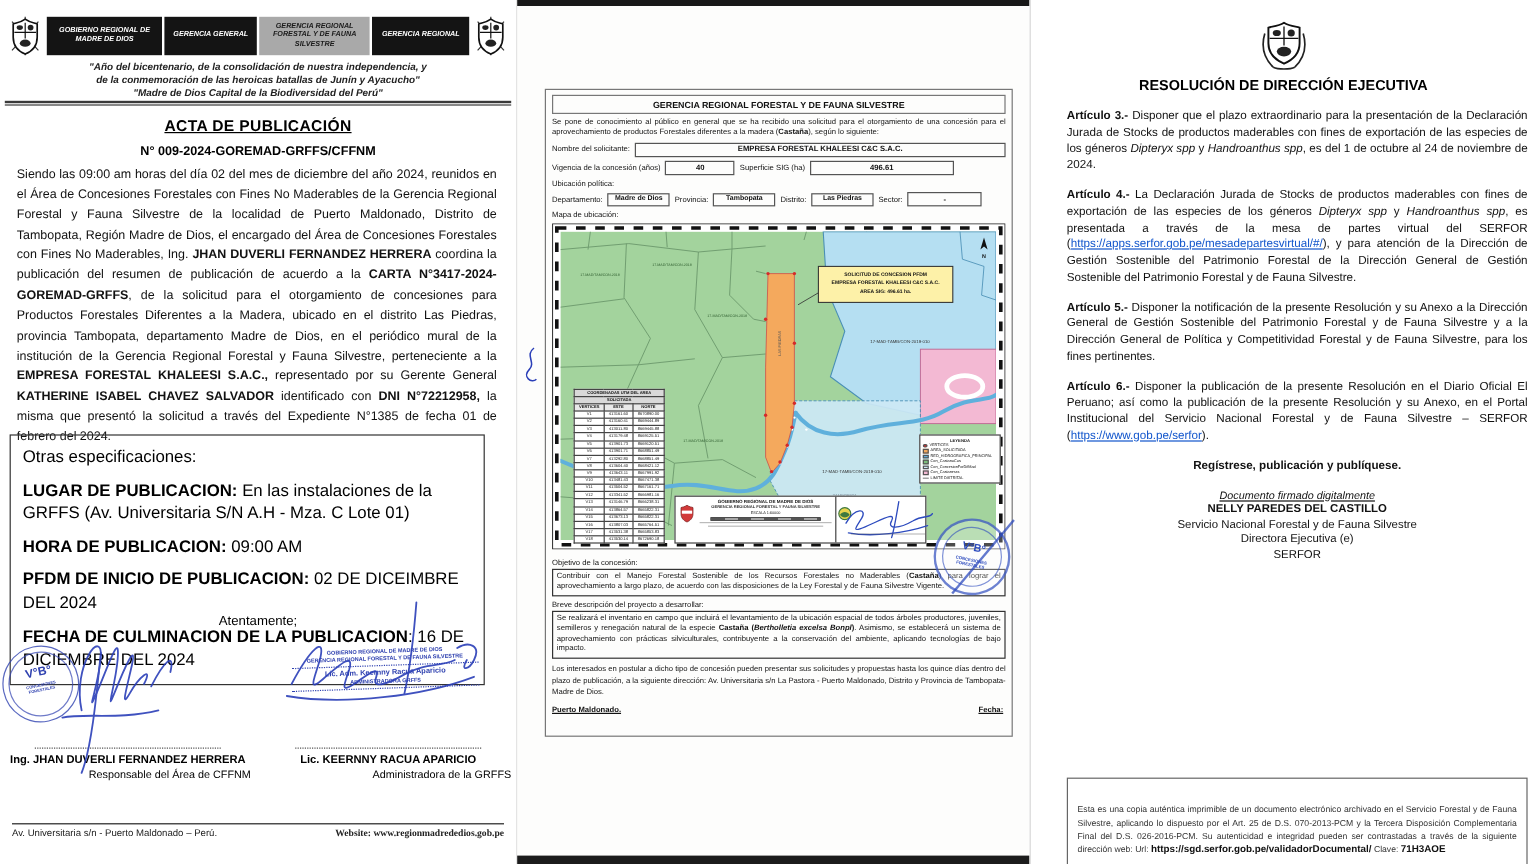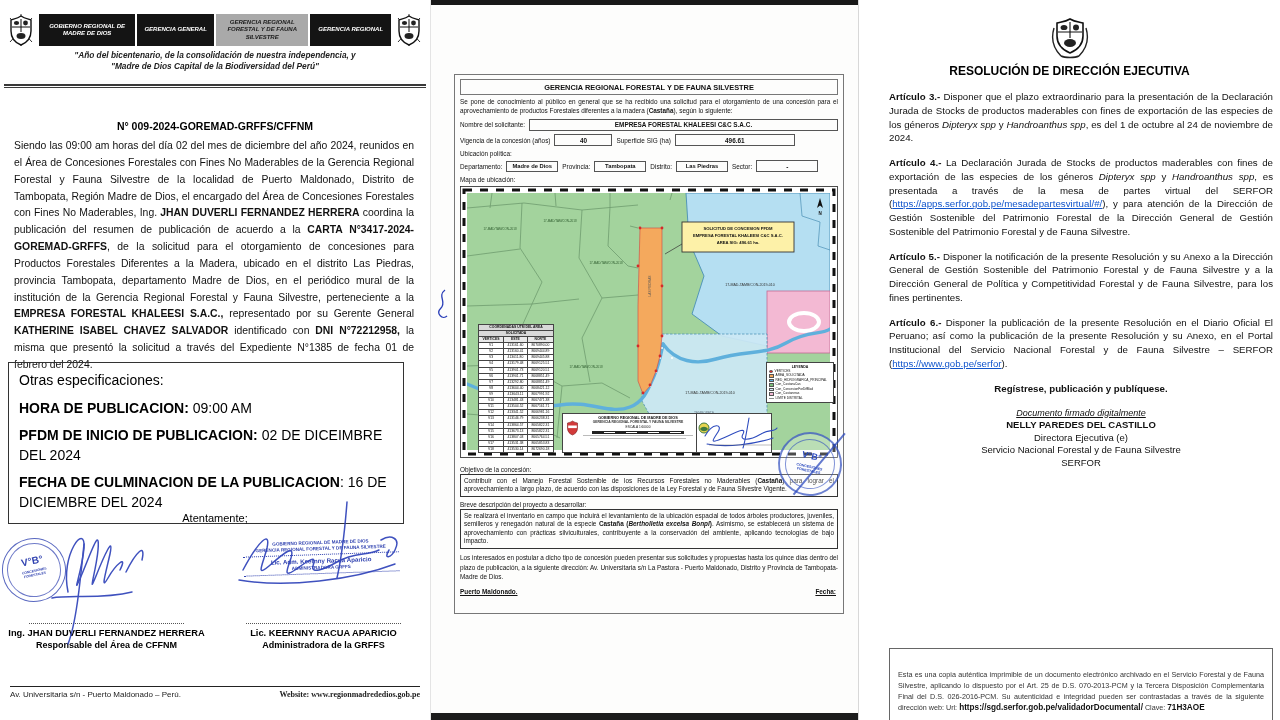--- a/index.html
+++ b/index.html
@@ -28,21 +28,21 @@
              line-height:1.62; text-align:justify; color:#111; }
   .specs-box { position:absolute; top:362px; left:8px; width:396px; border:1.5px solid #333;
                padding:8px 10px 10px; font-size:14px; line-height:1.4; }
   .specs-item { margin-top:8px; }
   .specs-item b { font-weight:bold; }
   .lp-closing { position:absolute; top:512px; left:0; width:430px; text-align:center; font-size:11px; }
   .sig-row { position:absolute; top:528px; left:4px; right:4px; display:flex; justify-content:space-between; }
   .sig-block { position:relative; width:205px; height:130px; text-align:center; }
   .sig-line { position:absolute; bottom:34px; left:25px; right:25px; border-top:1.2px dotted #555; }
   .sig-name { position:absolute; bottom:20px; left:0; right:0; font-size:9.3px; font-weight:bold; }
-  .sig-role { position:absolute; bottom:8px; left:0; right:0; font-size:9px; font-weight:bold; }
+  .sig-role { position:absolute; bottom:8px; left:0; right:0; font-size:9px; font-weight:normal;text-align:right; }
   .sig-scribble { position:absolute; z-index:3; }
   .stamp-vobo { position:absolute; width:64px; height:64px; border:1.6px solid rgba(48,66,176,.8);
                 border-radius:50%; transform:rotate(-12deg); color:#3042b0; z-index:2; }
   .stamp-vobo .inner { position:absolute; inset:4px; border:1px solid rgba(48,66,176,.7); border-radius:50%; }
   .stamp-vobo .vb { position:absolute; top:16px; left:0; right:0; text-align:center; font-size:10px; font-weight:bold; }
   .stamp-vobo .sub { position:absolute; top:30px; left:0; right:0; text-align:center; font-size:3.4px; line-height:1.3; font-weight:bold; }
   .stamp-keernny { position:absolute; width:172px; color:#3042b0; font-size:4.6px; font-weight:bold;
                    line-height:1.3; transform:rotate(-2deg); text-align:center; z-index:2; }
   .stamp-keernny .big { font-size:6.2px; }
   .stamp-keernny .dots { border-top:1.4px dotted #3042b0; margin:2px 8px; }
@@ -155,28 +155,31 @@
         <path d="M4 6 L26 30 M26 6 L4 30 M15 2 L15 34" stroke="#333" stroke-width="1"></path>
         <path d="M15 4 C11 7 7 7 5 8 L5 19 C5 27 10 31 15 33 C20 31 25 27 25 19 L25 8 C23 7 19 7 15 4 Z" fill="#fff" stroke="#111" stroke-width="1.4"></path>
         <path d="M15 7 L15 20 M6 15 L24 15" stroke="#111" stroke-width="1"></path>
         <ellipse cx="10.5" cy="11" rx="2.6" ry="2" fill="#222"></ellipse>
         <ellipse cx="19.5" cy="11" rx="2.4" ry="2.4" fill="#222"></ellipse>
         <ellipse cx="15" cy="24" rx="4.5" ry="3" fill="#222"></ellipse>
       </svg>
     </div>
     <div class="lp-quote">
       <div>"Año del bicentenario, de la consolidación de nuestra independencia, y</div>
+      <div>de la conmemoración de las heroicas batallas de Junín y Ayacucho"</div>
       <div>"Madre de Dios Capital de la Biodiversidad del Perú"</div>
     </div>
     <div class="lp-rule"></div>
+    <div class="lp-title">ACTA DE PUBLICACIÓN</div>
     <div class="lp-number">N° 009-2024-GOREMAD-GRFFS/CFFNM</div>
     <p class="lp-body"><span>Siendo las 09:00 am horas del día 02 del mes de diciembre del año 2024, reunidos en el Área de Concesiones Forestales con Fines No Maderables de la Gerencia Regional Forestal y Fauna Silvestre de la localidad de Puerto Maldonado, Distrito de Tambopata, Región Madre de Dios, el encargado del Área de Concesiones Forestales con Fines No Maderables, Ing. </span><span class="seg-b" style="font-weight: bold;">JHAN DUVERLI FERNANDEZ HERRERA</span><span> coordina la publicación del resumen de publicación de acuerdo a la </span><span class="seg-b" style="font-weight: bold;">CARTA N°3417-2024-GOREMAD-GRFFS</span><span>, de la solicitud para el otorgamiento de concesiones para Productos Forestales Diferentes a la Madera, ubicado en el distrito Las Piedras, provincia Tambopata, departamento Madre de Dios, en el periódico mural de la institución de la Gerencia Regional Forestal y Fauna Silvestre, perteneciente a la </span><span class="seg-b" style="font-weight: bold;">EMPRESA FORESTAL KHALEESI S.A.C.,</span><span> representado por su Gerente General </span><span class="seg-b" style="font-weight: bold;">KATHERINE ISABEL CHAVEZ SALVADOR</span><span> identificado con </span><span class="seg-b" style="font-weight: bold;">DNI N°72212958,</span><span> la misma que presentó la solicitud a través del Expediente N°1385 de fecha 01 de febrero del 2024.</span></p>
 
     <div class="specs-box">
       <div>Otras especificaciones:</div>
+      <div class="specs-item"><b>LUGAR DE PUBLICACION:</b><span> En las instalaciones de la GRFFS (Av. Universitaria S/N A.H - Mza. C Lote 01)</span></div>
       <div class="specs-item"><b>HORA DE PUBLICACION:</b><span> 09:00 AM</span></div>
       <div class="specs-item"><b>PFDM DE INICIO DE PUBLICACION:</b><span> 02 DE DICEIMBRE DEL 2024</span></div>
       <div class="specs-item"><b>FECHA DE CULMINACION DE LA PUBLICACION</b><span>: 16 DE DICIEMBRE DEL 2024</span></div>
     </div>
 
     <div class="lp-closing">Atentamente;</div>
 
     <div class="sig-row">
       <div class="sig-block">
         <div class="stamp-vobo" style="left:-2px; top:10px;">
@@ -557,20 +560,20 @@
     <div class="rp-title">RESOLUCIÓN DE DIRECCIÓN EJECUTIVA</div>
     <div class="rp-body">
       <p><span class="seg-b" style="font-weight: bold;">Artículo 3.-</span><span> Disponer que el plazo extraordinario para la presentación de la Declaración Jurada de Stocks de productos maderables con fines de exportación de las especies de los géneros </span><span style="font-style: italic;">Dipteryx spp</span><span> y </span><span style="font-style: italic;">Handroanthus spp</span><span>, es del 1 de octubre al 24 de noviembre de 2024.</span></p>
       <p><span class="seg-b" style="font-weight: bold;">Artículo 4.-</span><span> La Declaración Jurada de Stocks de productos maderables con fines de exportación de las especies de los géneros </span><span style="font-style: italic;">Dipteryx spp</span><span> y </span><span style="font-style: italic;">Handroanthus spp</span><span>, es presentada a través de la mesa de partes virtual del SERFOR (</span><span class="seg-link">https://apps.serfor.gob.pe/mesadepartesvirtual/#/</span><span>), y para atención de la Dirección de Gestión Sostenible del Patrimonio Forestal de la Dirección General de Gestión Sostenible del Patrimonio Forestal y de Fauna Silvestre.</span></p>
       <p><span class="seg-b" style="font-weight: bold;">Artículo 5.-</span><span> Disponer la notificación de la presente Resolución y su Anexo a la Dirección General de Gestión Sostenible del Patrimonio Forestal y de Fauna Silvestre y a la Dirección General de Política y Competitividad Forestal y de Fauna Silvestre, para los fines pertinentes.</span></p>
       <p><span class="seg-b" style="font-weight: bold;">Artículo 6.-</span><span> Disponer la publicación de la presente Resolución en el Diario Oficial El Peruano; así como la publicación de la presente Resolución y su Anexo, en el Portal Institucional del Servicio Nacional Forestal y de Fauna Silvestre – SERFOR (</span><span class="seg-link">https://www.gob.pe/serfor</span><span>).</span></p>
       <p class="rp-reg">Regístrese, publicación y publíquese.</p>
       <div class="rp-signer">
         <div class="dig">Documento firmado digitalmente</div>
         <div class="nm">NELLY PAREDES DEL CASTILLO</div>
+        <div>Servicio Nacional Forestal y de Fauna Silvestre</div>
         <div>Directora Ejecutiva (e)</div>
-        <div>Servicio Nacional Forestal y de Fauna Silvestre</div>
         <div>SERFOR</div>
       </div>
     </div>
     <div class="fineprint"><span>Esta es una copia auténtica imprimible de un documento electrónico archivado en el Servicio Forestal y de Fauna Silvestre, aplicando lo dispuesto por el Art. 25 de D.S. 070-2013-PCM y la Tercera Disposición Complementaria Final del D.S. 026-2016-PCM. Su autenticidad e integridad pueden ser contrastadas a través de la siguiente dirección web: Url: </span><span class="seg-b" style="font-weight: bold;">https://sgd.serfor.gob.pe/validadorDocumental/</span><span> Clave: </span><span class="seg-b" style="font-weight: bold;">71H3AOE</span></div>
   </section>
 </div>
 
 </body></html>

